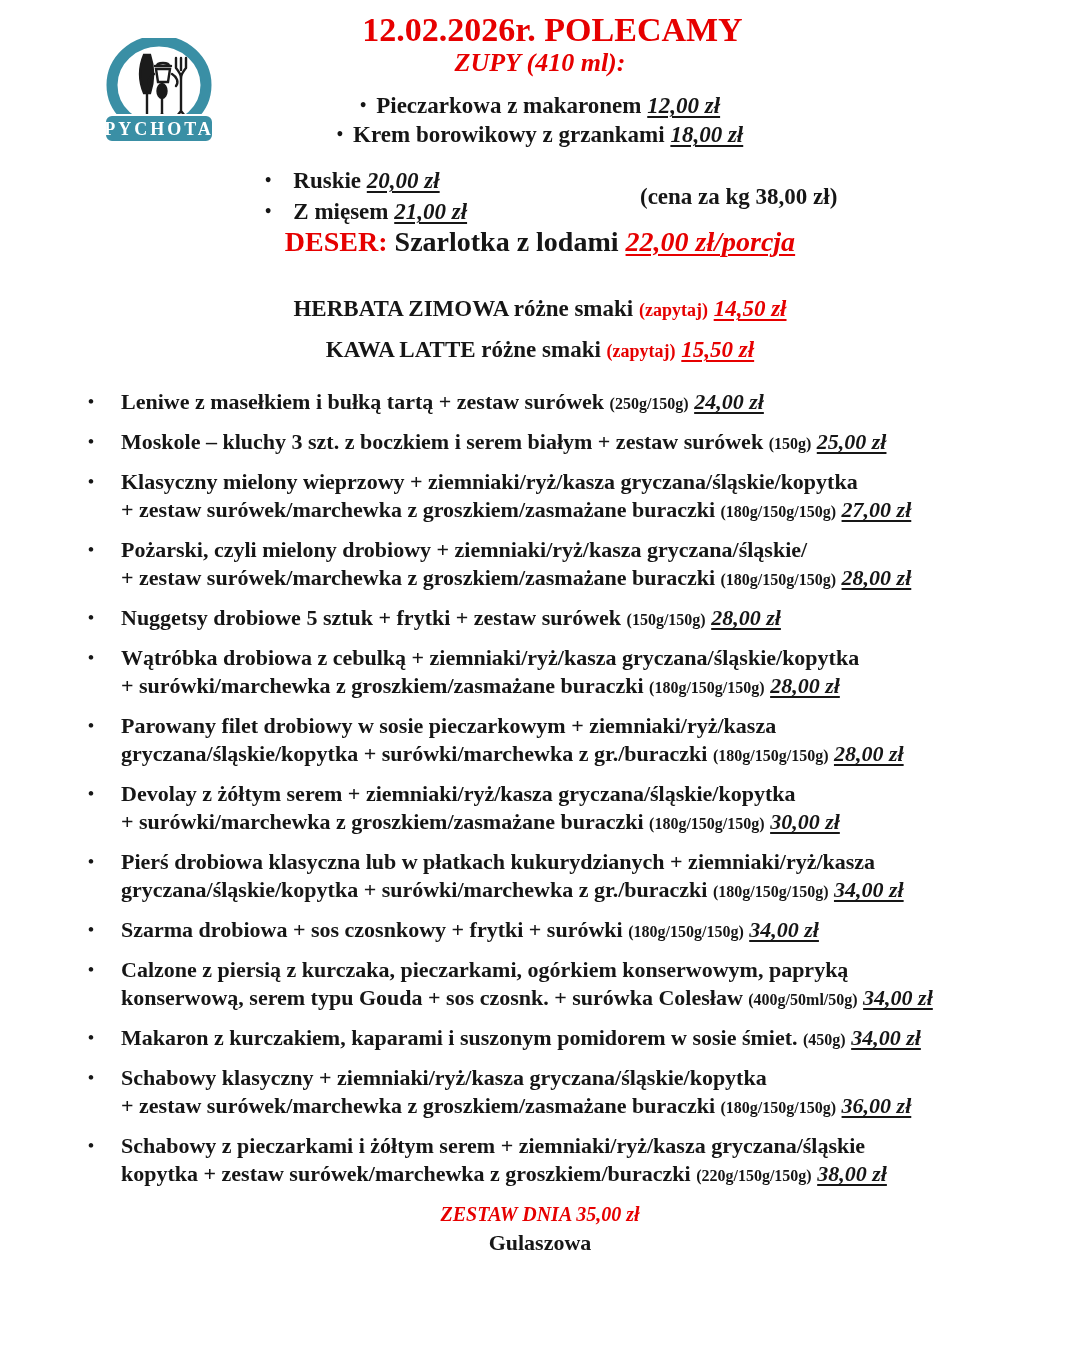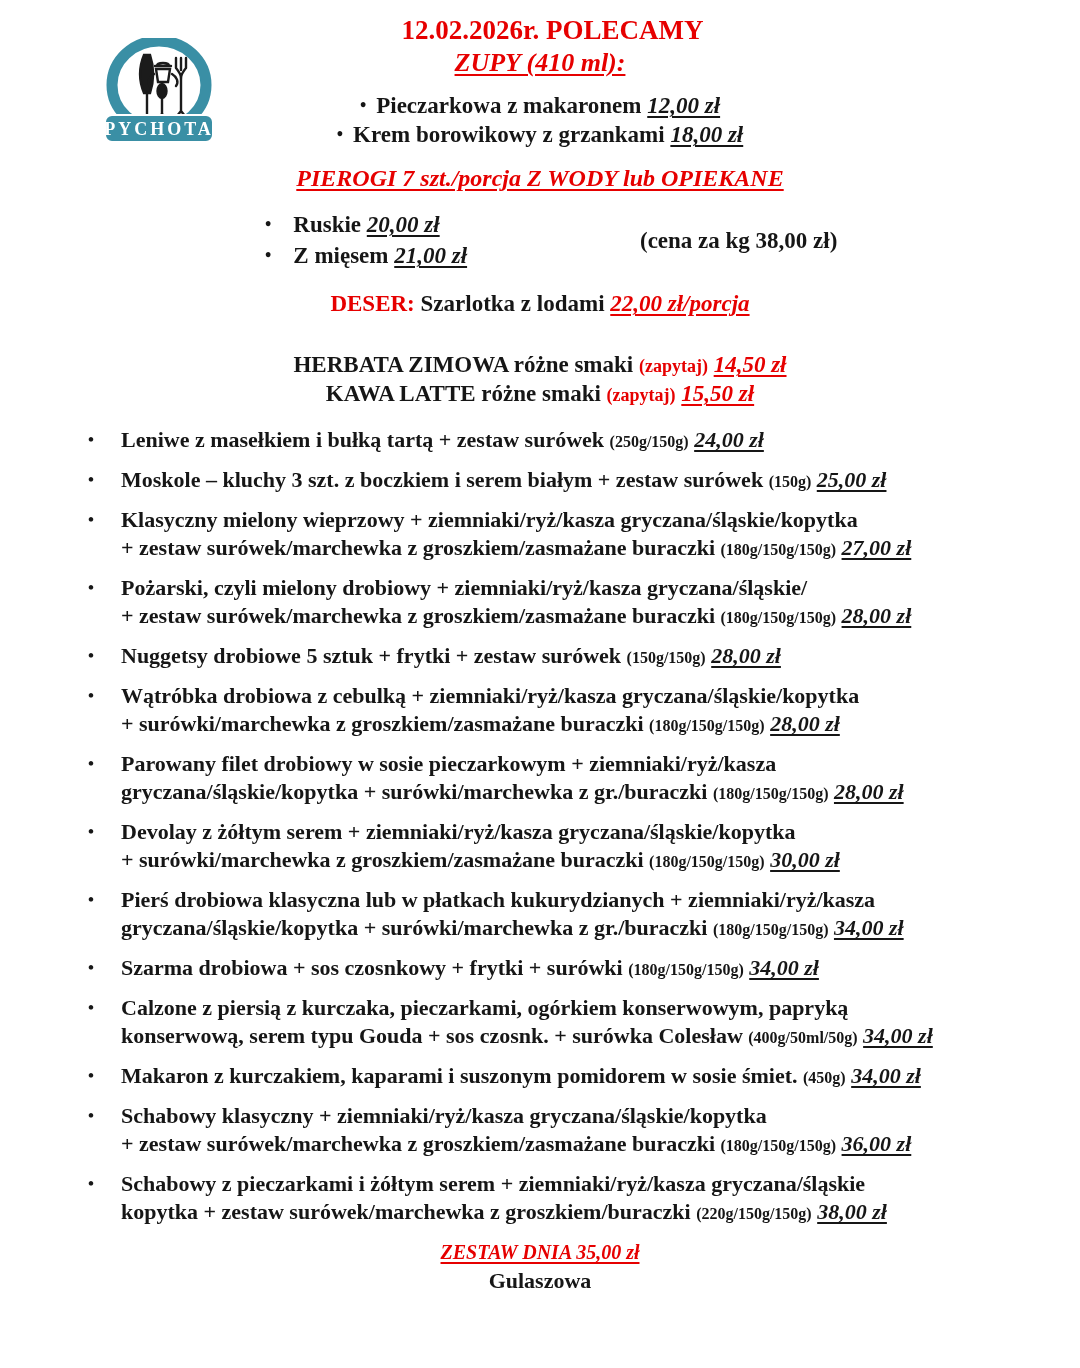--- a/index.html
+++ b/index.html
@@ -4,40 +4,40 @@
 <style>
   html,body{margin:0;padding:0;background:#ffffff;}
   .page{
     width:1080px;height:1368px;position:relative;overflow:hidden;background:#fff;
     font-family:"Liberation Serif","DejaVu Serif",serif;font-weight:bold;color:#161616;
     box-sizing:border-box;padding-top:15px;
   }
   .center{text-align:center;}
   .red{color:var(--red,#e60000);}
   .ital{font-style:italic;}
-  .und{text-decoration:underline;text-decoration-thickness:2px;text-underline-offset:3px;text-align:center;}
+  .und{text-decoration-thickness:2px;text-underline-offset:3px;text-align:center;}
   .price{font-style:italic;text-decoration:underline;text-decoration-thickness:2px;text-underline-offset:3px;}
 
-  .date-title{font-size:27px;line-height:30px;padding-left:25px;}
+  .date-title{font-size:34px;line-height:30px;padding-left:25px;}
   .zupy-heading{font-size:26px;line-height:32px;margin-top:2px;}
 
   .soup-list{margin-top:12px;}
   .soup-line{font-size:23px;line-height:29px;}
   .soup-line .bullet{font-size:18px;vertical-align:2px;margin-right:10px;}
 
   .pierogi-heading{font-size:24px;line-height:30px;margin-top:14px;}
   .pierogi-block{margin:16px 0 0 265px;}
   .pierogi-row{position:relative;font-size:23px;line-height:31px;}
   .pierogi-row .bullet{font-size:18px;vertical-align:2px;margin-right:22px;}
   .pierogi-row .kg{position:absolute;left:375px;top:16px;font-style:normal;}
 
-  .deser-line{margin-top:18px;font-size:23px;line-height:30px;}
+  .deser-line{font-size:28px;line-height:30px;}
 
   .drinks{margin-top:32px;}
-  .drink-line{font-size:23px;line-height:28px;}
+  .drink-line{font-size:23px;line-height:40px;}
   .drink-note{font-size:18px;}
 
   .danie-heading{font-size:23px;line-height:30px;margin-top:20px;}
 
   .dish-list{margin:17px 0 0 88px;width:905px;}
   .dish{display:flex;margin-bottom:10px;}
   .dish .bullet{width:33px;font-size:17px;line-height:28px;flex:none;}
   .dish .body{font-size:22px;line-height:28px;white-space:pre-wrap;}
   .weight{font-size:16px;}
   .dish .price{font-size:22px;}
@@ -82,23 +82,20 @@
   </div>
 
   <div class="soup-list center">
 
 
       <div class="soup-line"><span class="bullet">•</span><span>Pieczarkowa z makaronem</span> <span class="price">12,00 zł</span></div>
 
       <div class="soup-line"><span class="bullet">•</span><span>Krem borowikowy z grzankami</span> <span class="price">18,00 zł</span></div>
     </div>
 
-  <div class="pierogi-heading center">
-    <span class="red ital und">PIEROGI 7 szt./porcja Z WODY lub OPIEKANE</span>
-  </div>
   <div class="pierogi-block">
 
       <div class="pierogi-row"><span class="bullet">•</span><span>Ruskie</span> <span class="price">20,00 zł</span><span class="kg">(cena za kg 38,00 zł)</span></div>
 
       <div class="pierogi-row"><span class="bullet">•</span><span>Z mięsem</span> <span class="price">21,00 zł</span></div>
     </div>
 
   <div class="deser-line center">
     <span class="red">DESER:</span>
     <span>Szarlotka z lodami</span>

